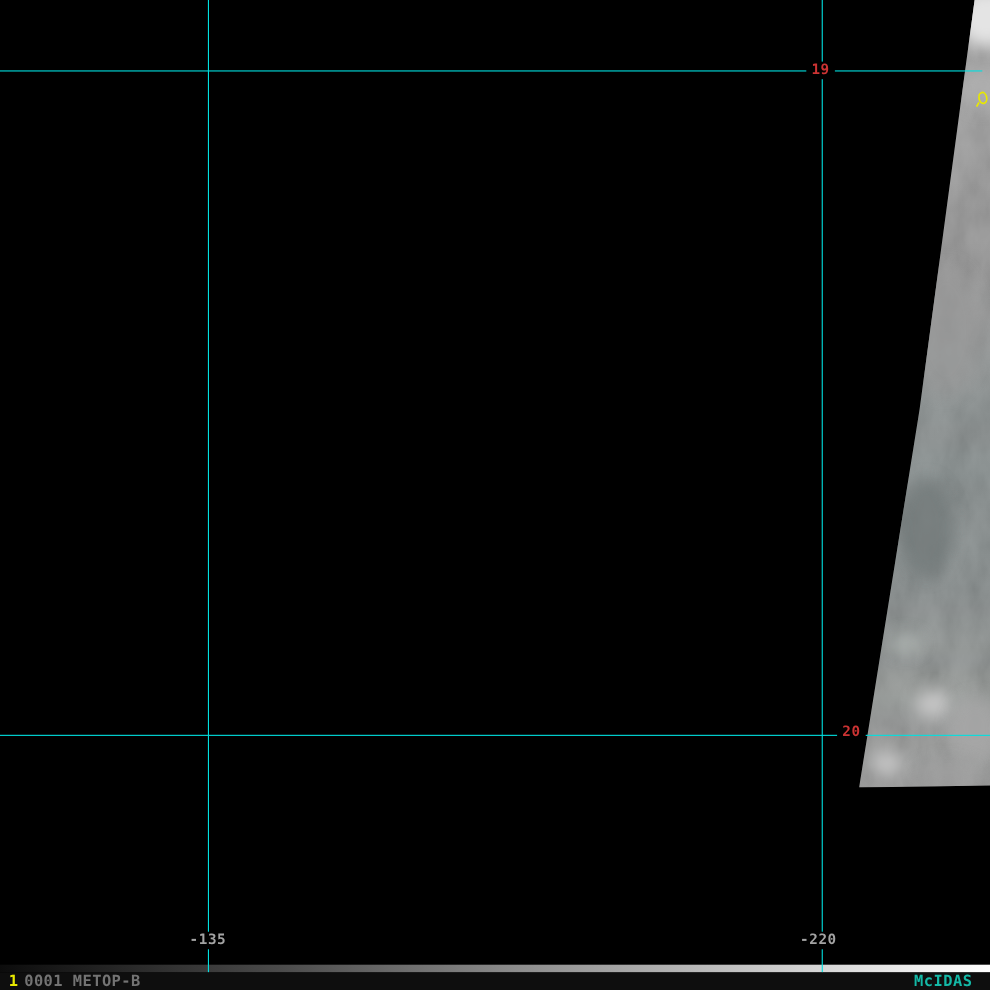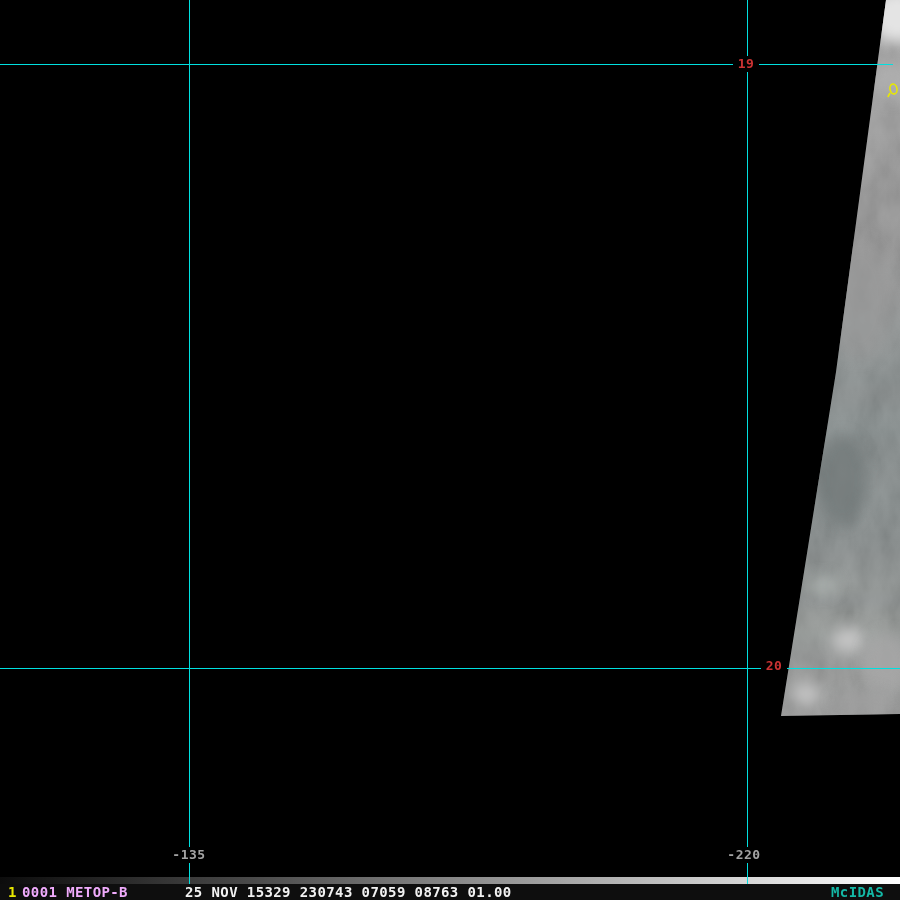--- a/index.html
+++ b/index.html
@@ -39,21 +39,21 @@
   
   .status-text-bar{
     position:absolute;left:0;top:884px;width:900px;height:16px;
     background:#0e0e0e;z-index:5;
   }
   .status-text-bar span{
     position:absolute;top:0;height:16px;line-height:16px;
     font-size:14px;font-weight:bold;letter-spacing:.4px;white-space:pre;
   }
   .frame-num{left:8px;color:#e8e800;}
-  .img-label{left:22px;color:#f0abfc;}
+  .img-label{left:22px;color:#737373;}
   .time-info{left:185px;color:#f2f2f2;}
   .brand{left:831px;color:#14b8a6;font-size:13px;}
 </style>
 </head>
 <body>
 
 <div class="screen">
 
   <svg class="swath" width="900" height="900" viewBox="0 0 900 900">
     <defs>
@@ -109,17 +109,16 @@
       <ellipse rx="3.5" ry="5" fill="none" stroke="#e8e800" stroke-width="1.6"></ellipse>
     </g>
     <path d="M6,14 L3.8,18" stroke="#e8e800" stroke-width="1.6" fill="none"></path>
   </svg>
 
   <div class="grayscale-bar"></div>
 
   <div class="status-text-bar">
     <span class="frame-num">1</span>
     <span class="img-label">0001 METOP-B</span>
-    <span class="time-info">25 NOV 15329 230743 07059 08763 01.00</span>
     <span class="brand">McIDAS</span>
   </div>
 
 </div>
 
 </body></html>

